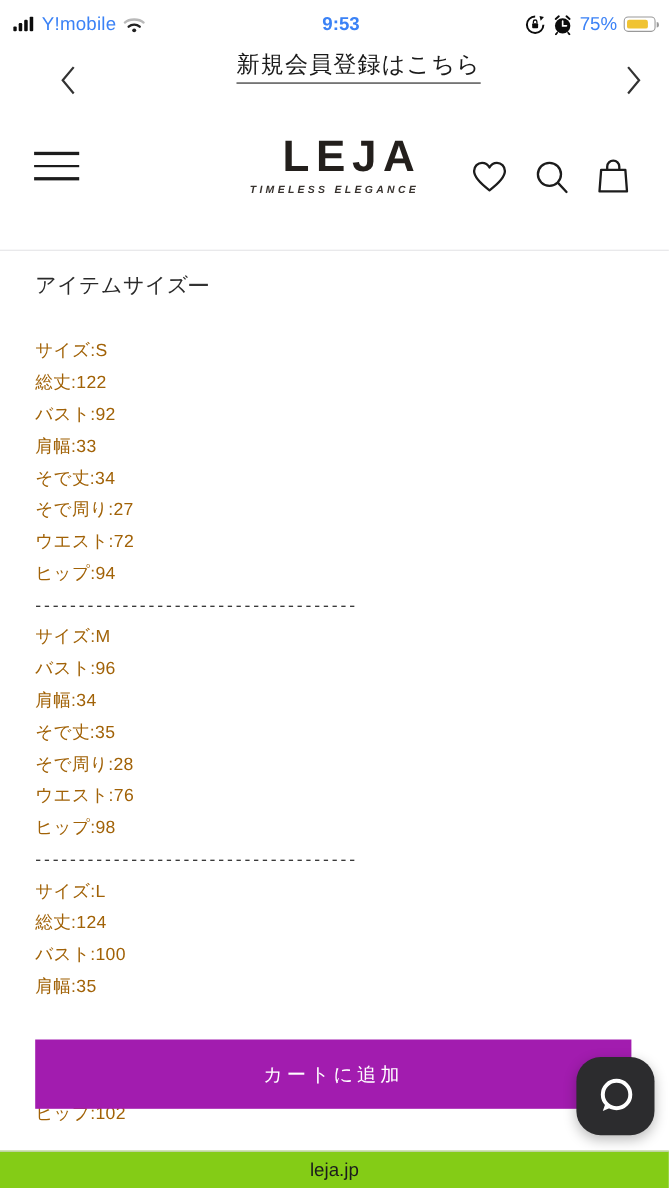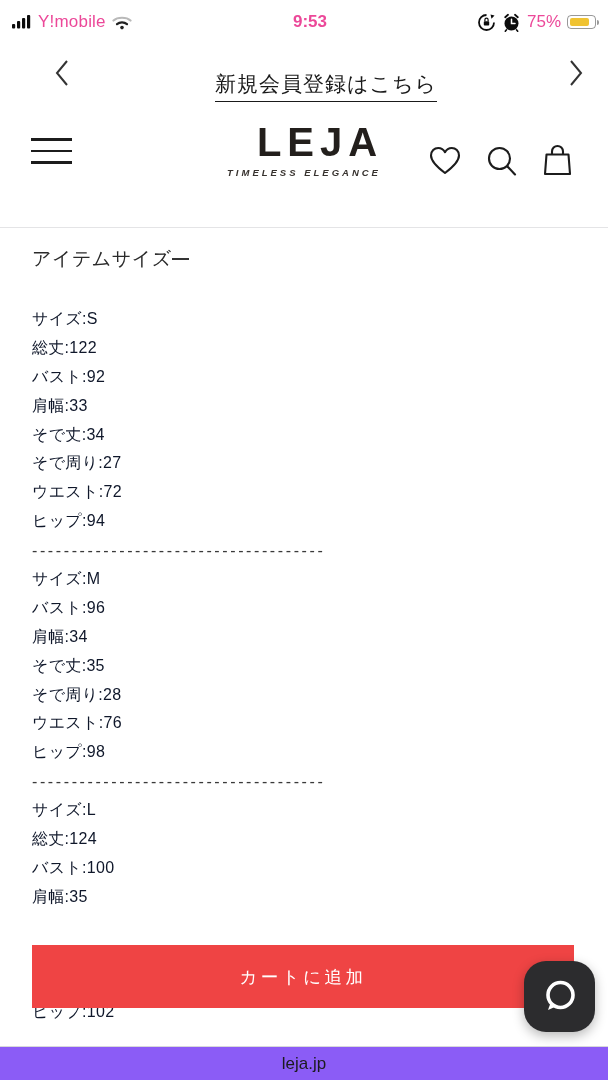--- a/index.html
+++ b/index.html
@@ -6,40 +6,40 @@
   body{
     width:608px;height:1080px;position:relative;overflow:hidden;
     background:#ffffff;
     font-family:"Liberation Sans","DejaVu Sans",sans-serif;
     -webkit-font-smoothing:antialiased;
   }
   
   .status-bar{
     position:absolute;top:0;left:0;right:0;height:44px;
     display:flex;align-items:center;justify-content:space-between;
-    padding:0 12px;box-sizing:border-box;color:#ec4899;
+    padding:0 12px;box-sizing:border-box;color:#3b82f6;
   }
   .sb-left,.sb-right{display:flex;align-items:center;gap:6px;}
   .sb-carrier{font-size:17px;font-weight:400;letter-spacing:.2px;}
   .sb-time{
     position:absolute;left:0;right:0;top:0;height:44px;
     display:flex;align-items:center;justify-content:center;
     font-size:17px;font-weight:700;pointer-events:none;padding-left:12px;
   }
   .sb-pct{font-size:17px;font-weight:400;}
   .battery{position:relative;width:29px;height:14px;border:1px solid rgba(0,0,0,.4);
     border-radius:4px;box-sizing:border-box;}
   .battery .fill{position:absolute;left:2px;top:2px;bottom:2px;width:70%;
     border-radius:2px;}
   .battery .nub{position:absolute;right:-4px;top:4px;width:2.5px;height:5px;
     background:rgba(0,0,0,.4);border-radius:0 2px 2px 0;}
   
   .promo{
     position:absolute;top:44px;left:0;right:0;height:58px;
-    display:flex;align-items:flex-end;justify-content:center;padding-left:44px;
+    display:flex;align-items:flex-start;justify-content:center;padding-left:44px;
   }
   .promo-link{
     font-size:21px;color:#1a1a1a;letter-spacing:1px;
     border-bottom:1.5px solid #1a1a1a;padding-bottom:3px;cursor:pointer;
   }
   .chev{position:absolute;top:50%;transform:translateY(-50%);width:20px;height:30px;cursor:pointer;}
   .chev.left{left:52px;}
   .chev.right{right:22px;}
   
   .header{position:absolute;top:102px;left:0;right:0;height:108px;}
@@ -55,42 +55,42 @@
   .section-head{
     position:absolute;top:242px;left:32px;right:33px;height:34px;
     display:flex;align-items:center;justify-content:flex-start;cursor:pointer;
   }
   .section-title{font-size:19px;color:#2a2a2a;letter-spacing:.5px;}
   .minus-icon{width:17px;height:2px;background:#333;}
   
   .size-list{position:absolute;top:305px;left:32px;right:0;}
   .size-row{
     height:28.9px;display:flex;align-items:center;
-    font-size:16px;color:#0f172a;letter-spacing:.3px;white-space:nowrap;
+    font-size:16px;color:#a16207;letter-spacing:.3px;white-space:nowrap;
   }
   .size-row.dashes{letter-spacing:2.6px;color:#3a3a3a;}
   
   .cart-button{
     position:absolute;left:32px;top:945px;width:542px;height:63px;
-    background:#ef4444;color:#ffffff;border:none;z-index:5;
+    background:#a21caf;color:#ffffff;border:none;z-index:5;
     display:flex;align-items:center;justify-content:center;
     font-size:17.5px;letter-spacing:3.5px;cursor:pointer;
     font-family:inherit;
   }
   
   .chat-fab{
     position:absolute;left:524px;top:961px;width:71px;height:71px;
     background:#2c2c2e;border-radius:22px;z-index:6;cursor:pointer;
     display:flex;align-items:center;justify-content:center;
     box-shadow:0 4px 12px rgba(0,0,0,.28);
   }
   
   .browser-bar{
     position:absolute;top:1046px;left:0;right:0;height:34px;z-index:7;
-    background:#8b5cf6;border-top:1px solid #d8d8da;
+    background:#84cc16;border-top:1px solid #d8d8da;
     display:flex;justify-content:center;box-sizing:border-box;
   }
   .browser-url{font-size:17px;color:#1b1b1d;margin-top:7px;cursor:pointer;}
 </style>
 </head>
 <body>
 
 <div class="status-bar">
   <div class="sb-left">
     <svg class="sbicon" width="20" height="14" viewBox="0 0 20 14">

